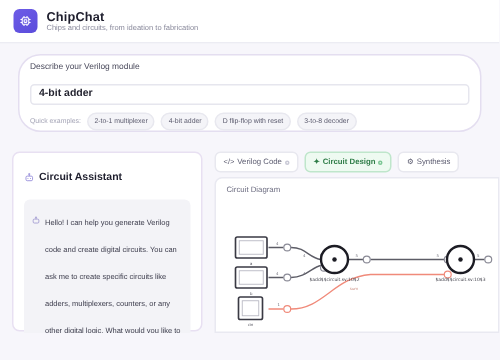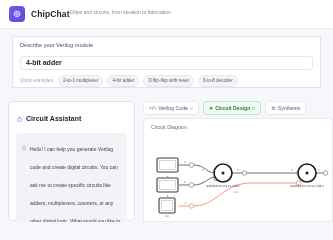--- a/index.html
+++ b/index.html
@@ -21,36 +21,36 @@
     gap: 6px;
   }
   .brand-icon {
     width: 16px; height: 16px;
     border-radius: 4px;
     background: linear-gradient(145deg,#6d5ce7,#5b4cdb);
     display: flex; align-items: center; justify-content: center;
     flex: 0 0 auto;
   }
   .brand-icon svg { display:block; }
-  .brand-text { display: flex; flex-direction: row; justify-content: center; }
+  .brand-text { display: flex; flex-direction: column; justify-content: center; }
   .brand-title {
     font-size: 8.5px; font-weight: bold; color: #1f1f2e;
     letter-spacing: .1px; line-height: 10px;
   }
   .brand-sub {
     font-size: 5px; color: #8a8a9c; line-height: 7px;
   }
 
   
   .prompt-card {
     position: absolute; left: 12px; top: 36px;
     width: 309px; height: 52px;
     background: #ffffff;
     border: 1px solid #e4def0;
-    border-radius: 1px;
+    border-radius: 15px;
     padding: 5px 7px;
   }
   .prompt-label {
     font-size: 5.6px; color: #4a4a5c; margin-bottom: 3px;
   }
   .prompt-input {
     width: 100%; height: 14px;
     border: 1px solid #e6e6ee; border-radius: 3px;
     background: #fff;
     font-family: "Liberation Sans", sans-serif;

